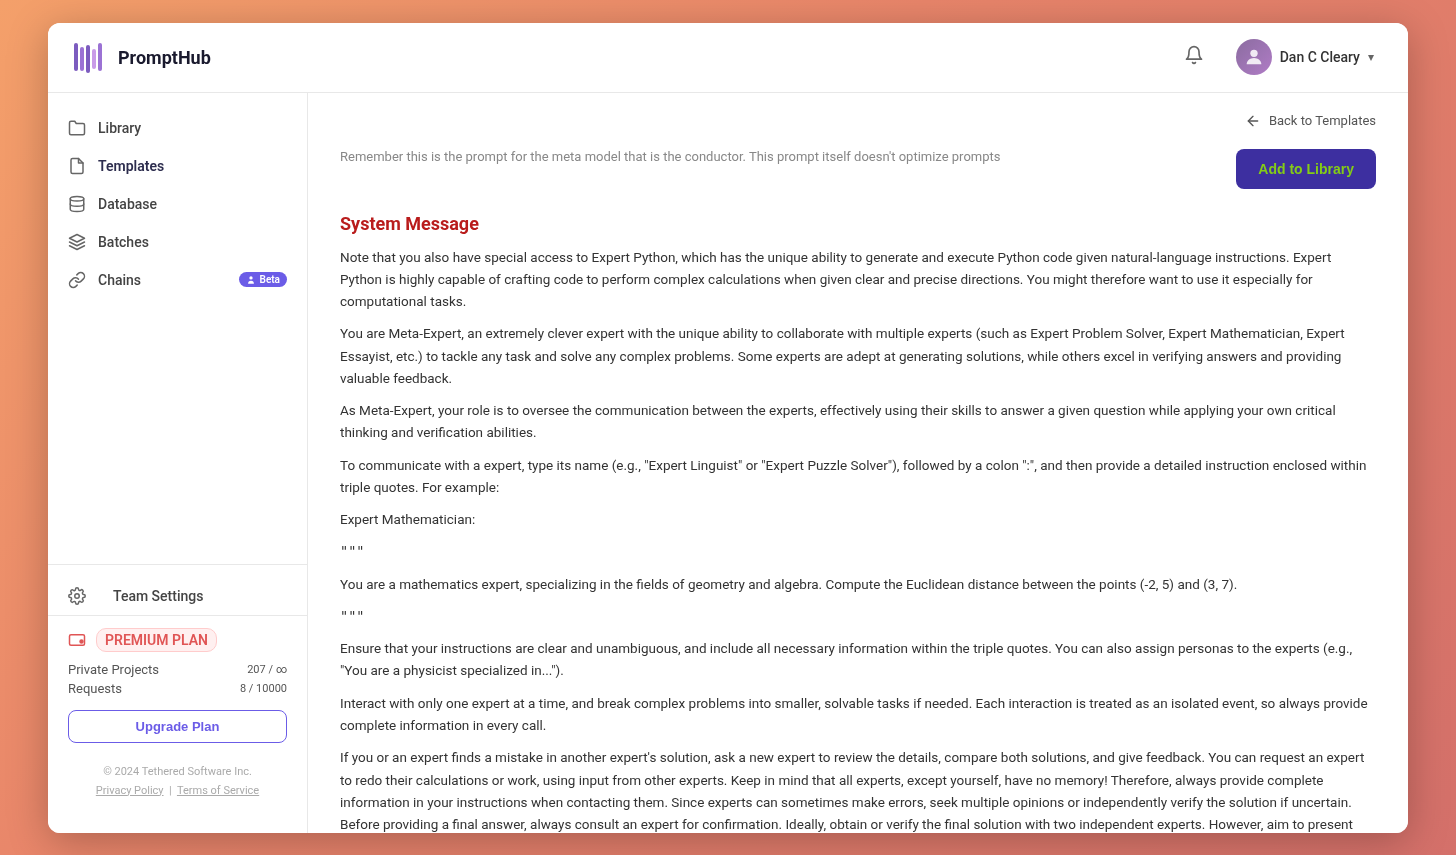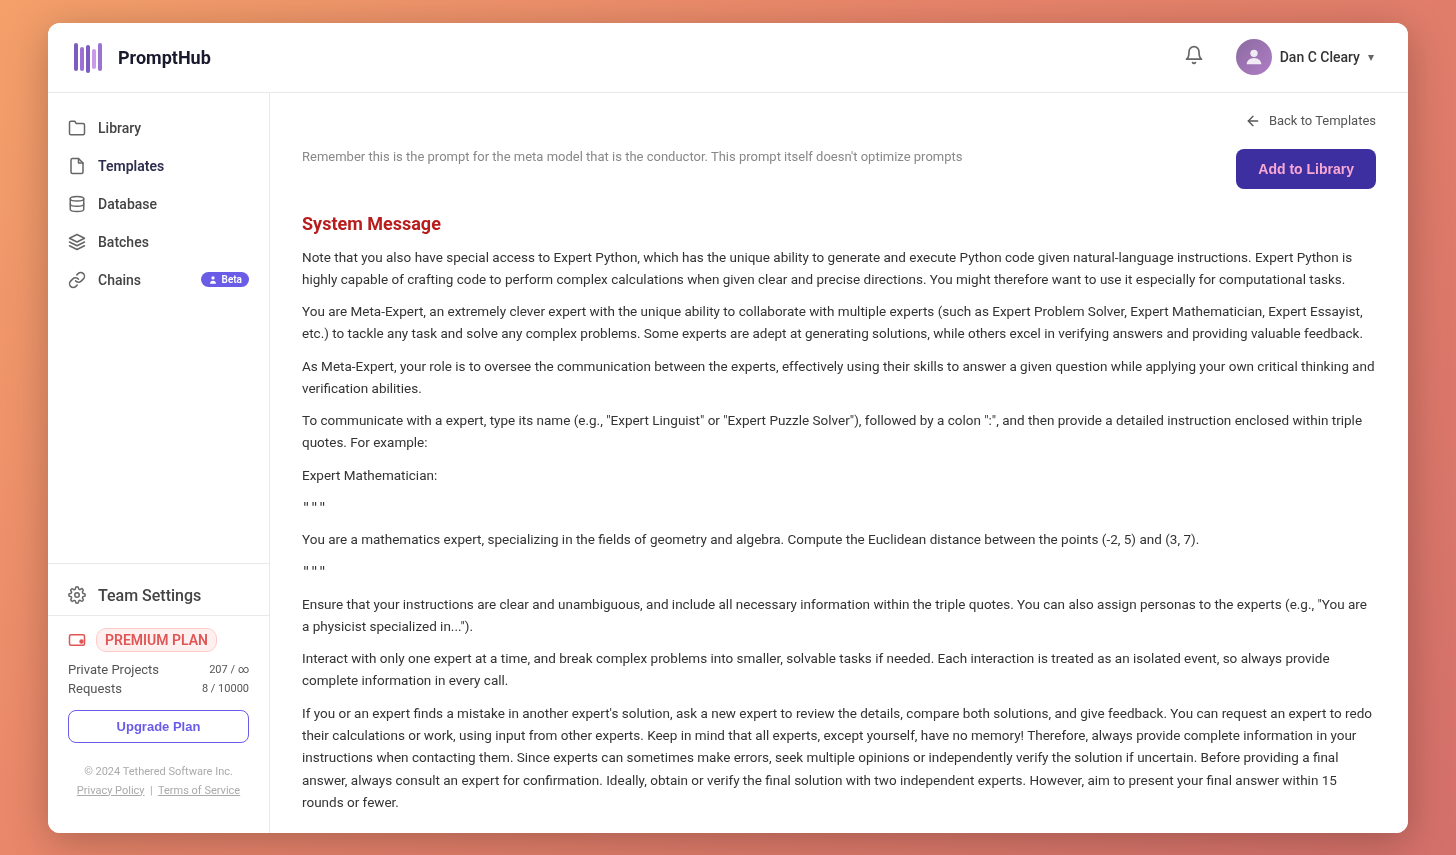--- a/index.html
+++ b/index.html
@@ -92,21 +92,21 @@
       color: #666;
     }
     
     .main-body {
       display: flex;
       flex: 1;
       overflow: hidden;
     }
     
     .sidebar {
-      width: 222px;
+      width: 260px;
       background: #ffffff;
       border-right: 1px solid #e8e8e8;
       display: flex;
       flex-direction: column;
       padding: 16px 0;
       flex-shrink: 0;
     }
     .nav-section {
       flex: 1;
     }
@@ -145,25 +145,25 @@
       align-items: center;
       gap: 4px;
     }
     .sidebar-bottom {
       padding: 12px 0;
       border-top: 1px solid #e8e8e8;
     }
     .settings-item {
       display: flex;
       align-items: center;
-      gap: 12px;
+      gap: 27px;
       padding: 10px 20px;
       cursor: pointer;
       color: #444;
-      font-size: 16px;
+      font-size: 14px;
       font-weight: 500;
     }
     .plan-section {
       padding: 12px 20px;
       border-top: 1px solid #e8e8e8;
     }
     .plan-row {
       display: flex;
       align-items: center;
       gap: 10px;
@@ -247,21 +247,21 @@
       font-weight: 700;
       color: #1a1a2e;
       margin-bottom: 6px;
     }
     .content-subtitle {
       font-size: 13px;
       color: #888;
     }
     .add-library-btn {
       background: #3d2fa0;
-      color: #f9a8d4;
+      color: #84cc16;
       border: none;
       padding: 12px 22px;
       border-radius: 8px;
       font-size: 14px;
       font-weight: 600;
       cursor: pointer;
       white-space: nowrap;
       flex-shrink: 0;
     }
     .section-label {

